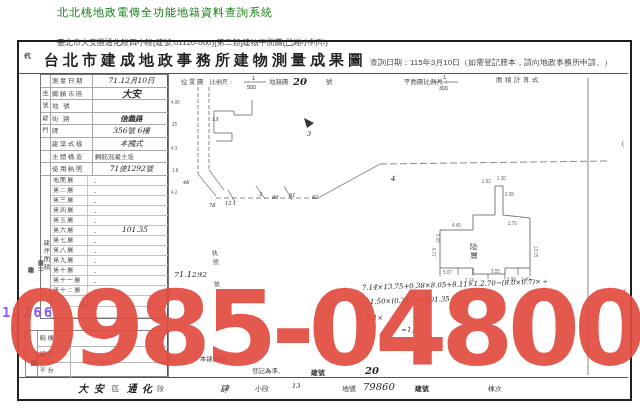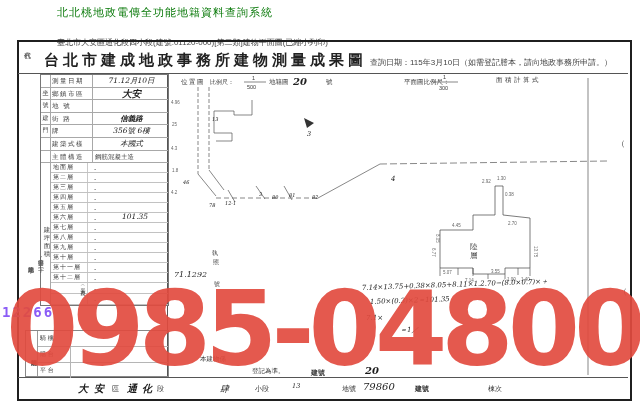--- a/index.html
+++ b/index.html
@@ -94,20 +94,25 @@
   <div class="irow">
       <div class="gc"></div>
       <div class="lc">建築式樣</div>
       <div class="vc hw">本國式</div>
     </div>
   <div class="irow">
       <div class="gc"></div>
       <div class="lc">主體構造</div>
       <div class="vc" style="font-size:6.5px;">鋼筋混凝土造</div>
     </div>
+  <div class="irow">
+      <div class="gc"></div>
+      <div class="lc">使用執照</div>
+      <div class="vc hw">71使1292號</div>
+    </div>
 
   <div class="floors">
     <div class="acol vtext">建坪面積</div>
     <div class="flist">
       <div class="frow">
           <div class="flab">地面層</div>
           <div class="dotc"></div>
           <div class="fval hw"></div>
         </div>
       <div class="frow">

